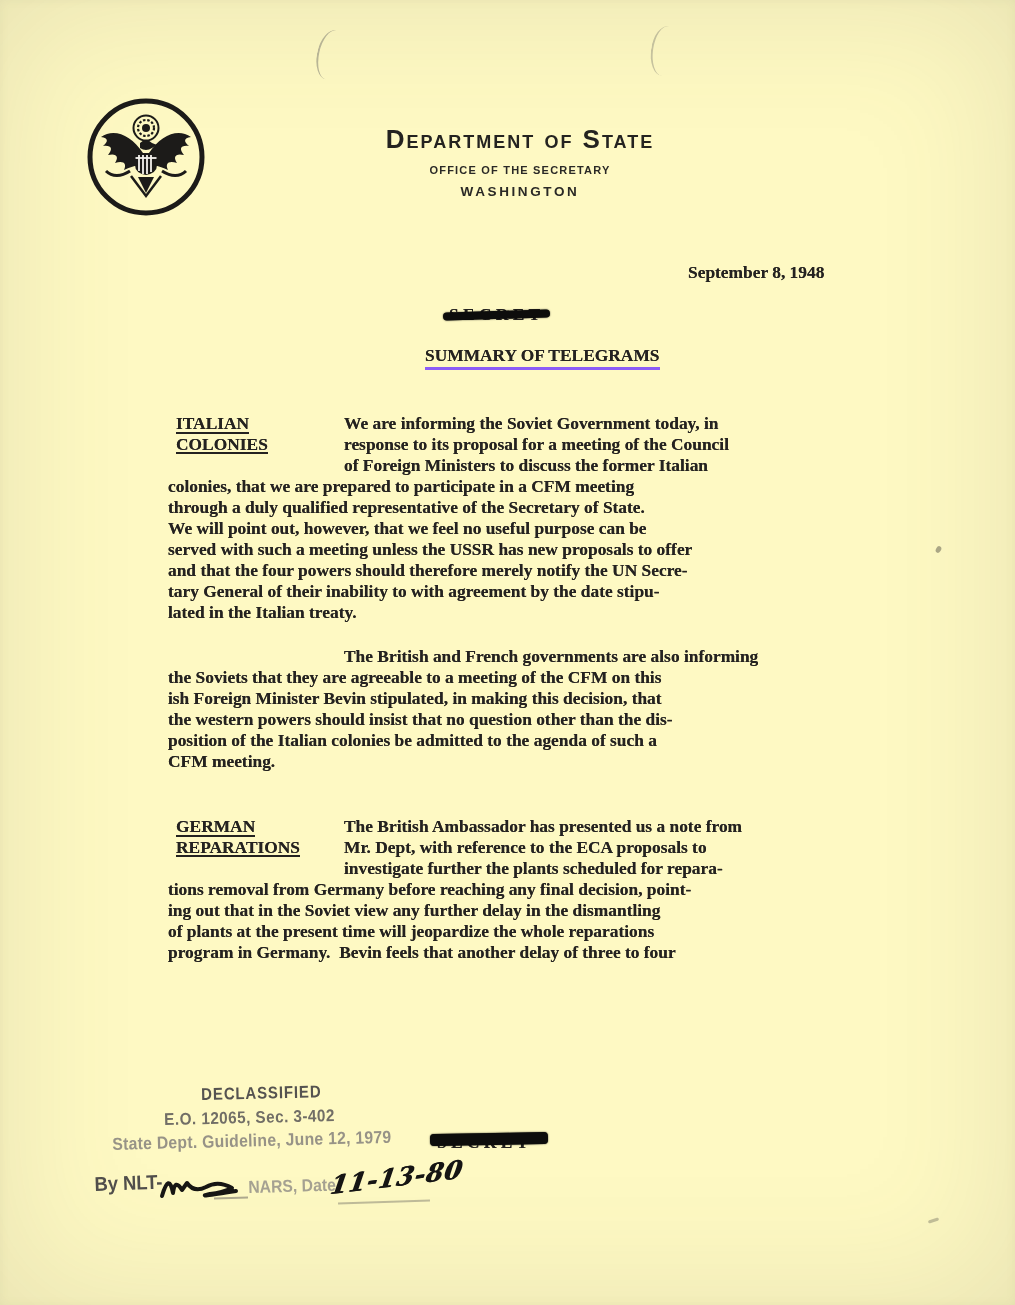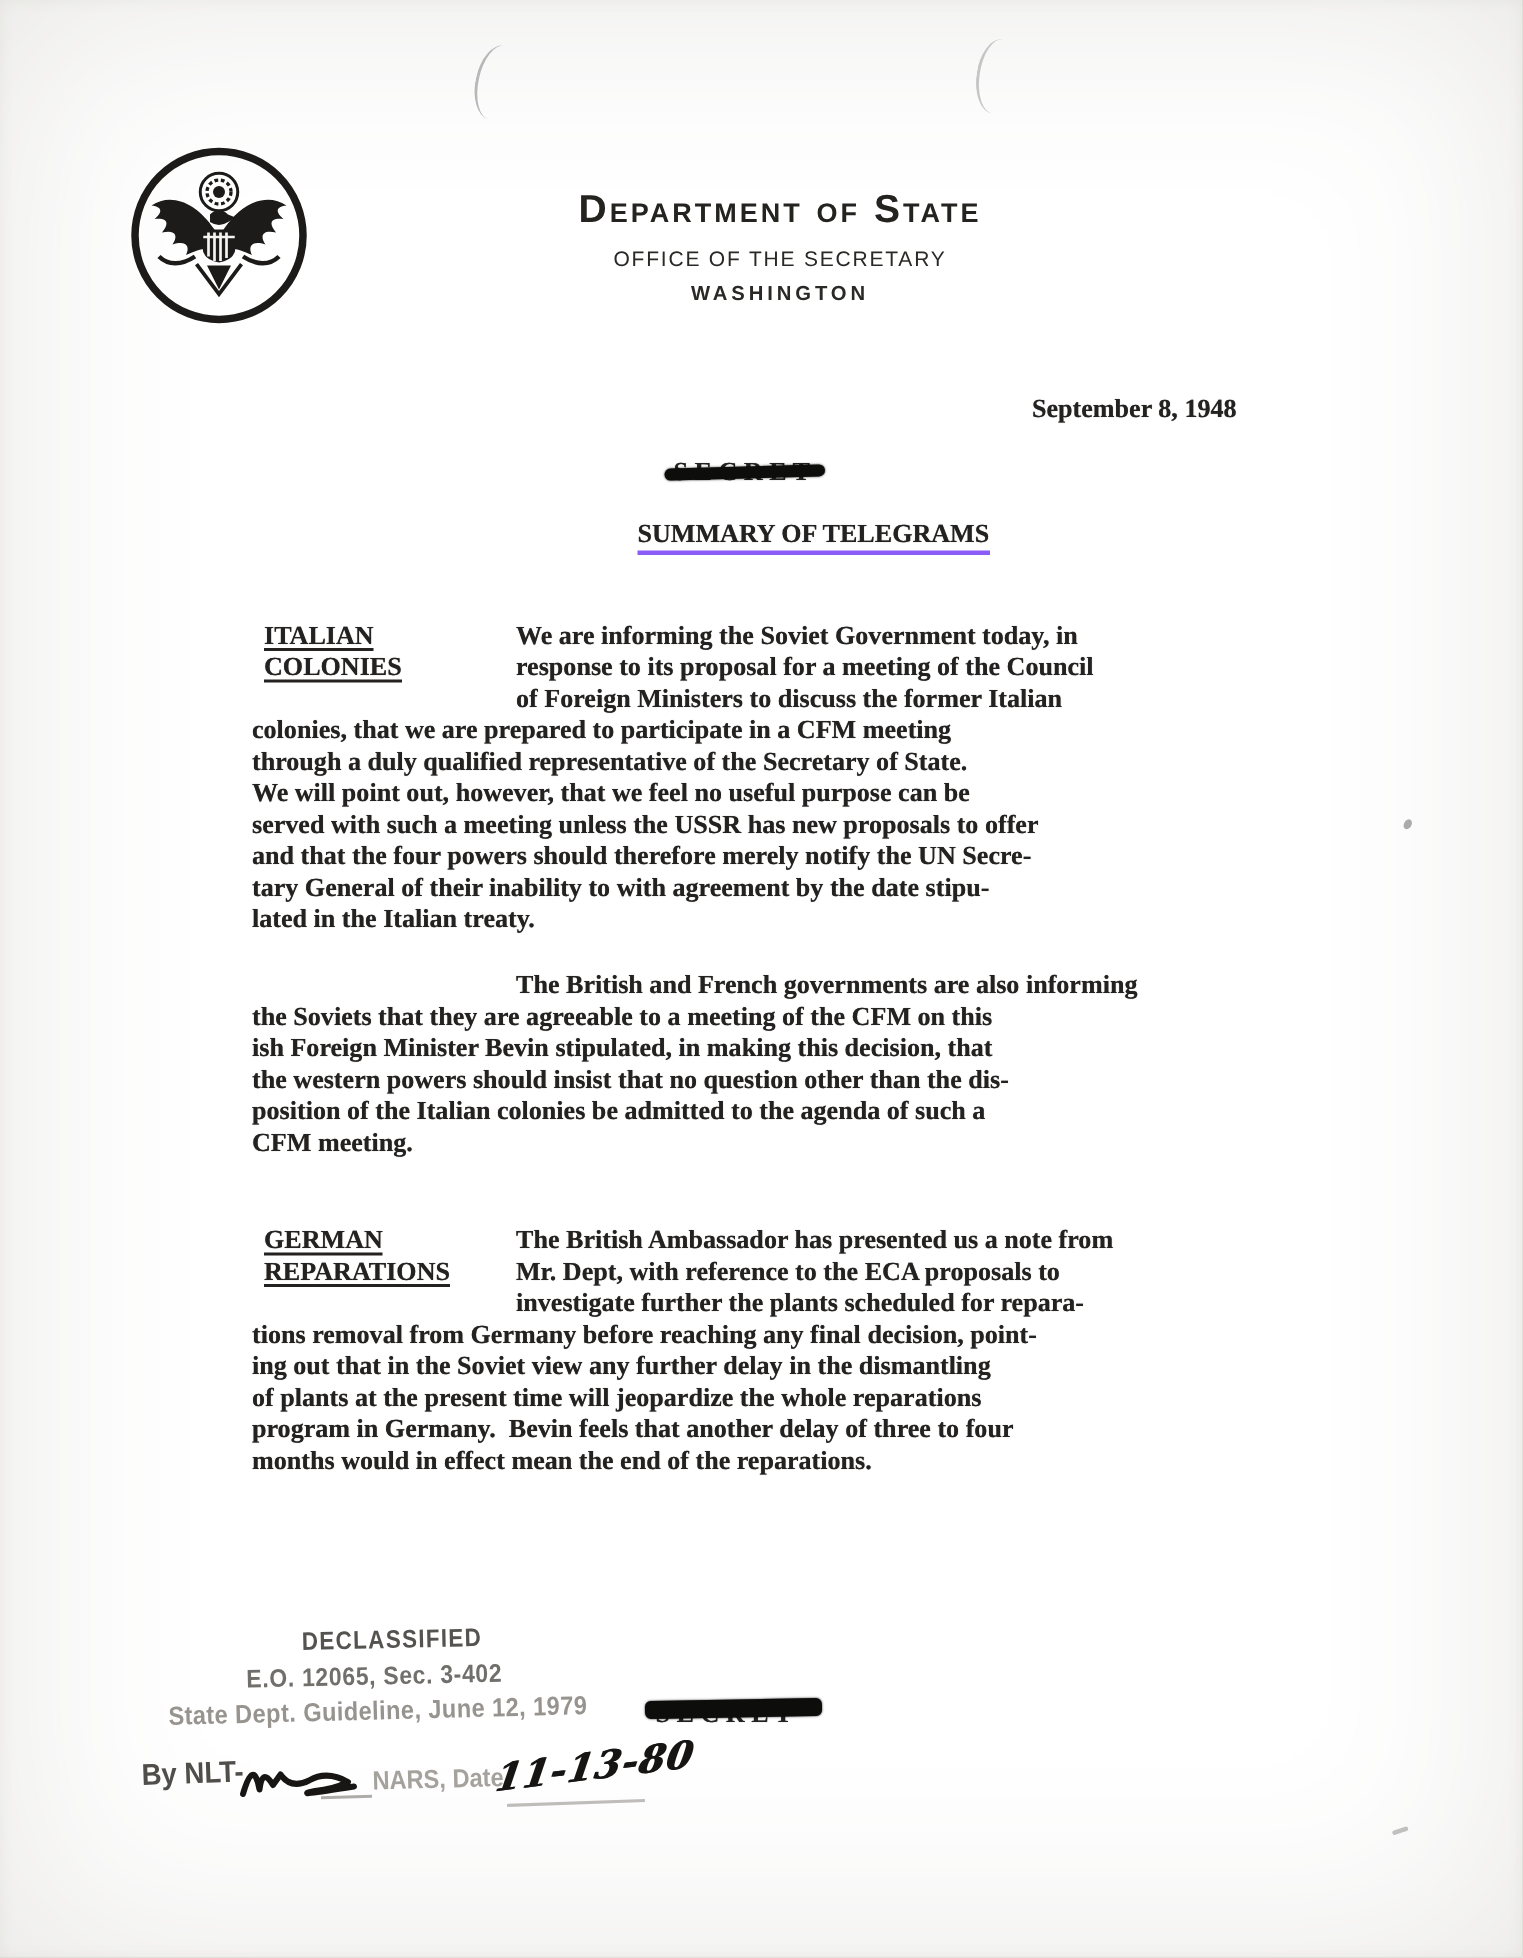--- a/index.html
+++ b/index.html
@@ -1,37 +1,37 @@
 <!DOCTYPE html>
 <html><head>
 <meta charset="utf-8">
 <style>
   html,body{margin:0;padding:0;background:#d8d5d0;}
   .page{
     position:relative; width:1015px; height:1305px; margin:0 auto;
-    background:#ffffff;
+    background:#fef9c3;
     box-shadow:inset 0 0 140px rgba(95,85,70,0.14), inset 0 0 10px rgba(120,110,95,0.08);
     overflow:hidden;
   }
   
   .tw{
     font-family:Liberation Serif, serif;
     font-weight:700; font-size:17.4px; line-height:21px;
     color:#242220; white-space:pre;
     text-shadow:0 0 .5px rgba(32,30,27,.75);
   }
   .abs{position:absolute;}
   
   .letterhead{position:absolute; left:308px; top:124px; width:424px; text-align:center;}
   .lh-dept{
     font-family:"Liberation Sans",sans-serif; font-variant:small-caps;
     font-size:26px; font-weight:600; letter-spacing:2px; color:#242320;
   }
   .lh-office{
-    font-family:"Liberation Sans",sans-serif; font-size:14px; font-weight:400;
+    font-family:"Liberation Sans",sans-serif; font-size:11px; font-weight:700;
     letter-spacing:1.2px; color:#2a2926; margin-top:9px;
   }
   .lh-city{
     font-family:"Liberation Sans",sans-serif; font-size:13.5px; font-weight:700;
     letter-spacing:2.6px; color:#2a2926; margin-top:8px;
   }
   .seal{position:absolute; left:84px; top:97px; width:124px; height:124px;}
   
   .date{left:688px; top:262px;}
   .title{
@@ -170,21 +170,20 @@
       <div><span class="hl tw">GERMAN</span></div>
       <div><span class="hl tw">REPARATIONS</span></div>
     </div>
     <div class="ln tw ind">The British Ambassador has presented us a note from</div>
     <div class="ln tw ind">Mr. Dept, with reference to the ECA proposals to</div>
     <div class="ln tw ind">investigate further the plants scheduled for repara-</div>
     <div class="ln tw">tions removal from Germany before reaching any final decision, point-</div>
     <div class="ln tw">ing out that in the Soviet view any further delay in the dismantling</div>
     <div class="ln tw">of plants at the present time will jeopardize the whole reparations</div>
     <div class="ln tw">program in Germany.  Bevin feels that another delay of three to four</div>
-    <div class="ln tw">months would in effect mean the end of the reparations.</div>
   </div>
 
   <div class="stamp-line s1">DECLASSIFIED</div>
   <div class="stamp-line s2">E.O. 12065, Sec. 3-402</div>
   <div class="stamp-line s3">State Dept. Guideline, June 12, 1979</div>
   <div class="stamp-line s4a">By NLT-</div>
   <svg class="scrawl" viewBox="0 0 100 42">
     <path d="M10 30 Q17 6 21 27 Q23 12 30 24 L35 17 Q42 27 54 21 Q66 14 80 22 Q70 27 58 28 Q40 32 84 25" stroke="#171614" stroke-width="4" fill="none" stroke-linecap="round" stroke-linejoin="round"></path>
   </svg>
   <div class="sig-underline"></div>

